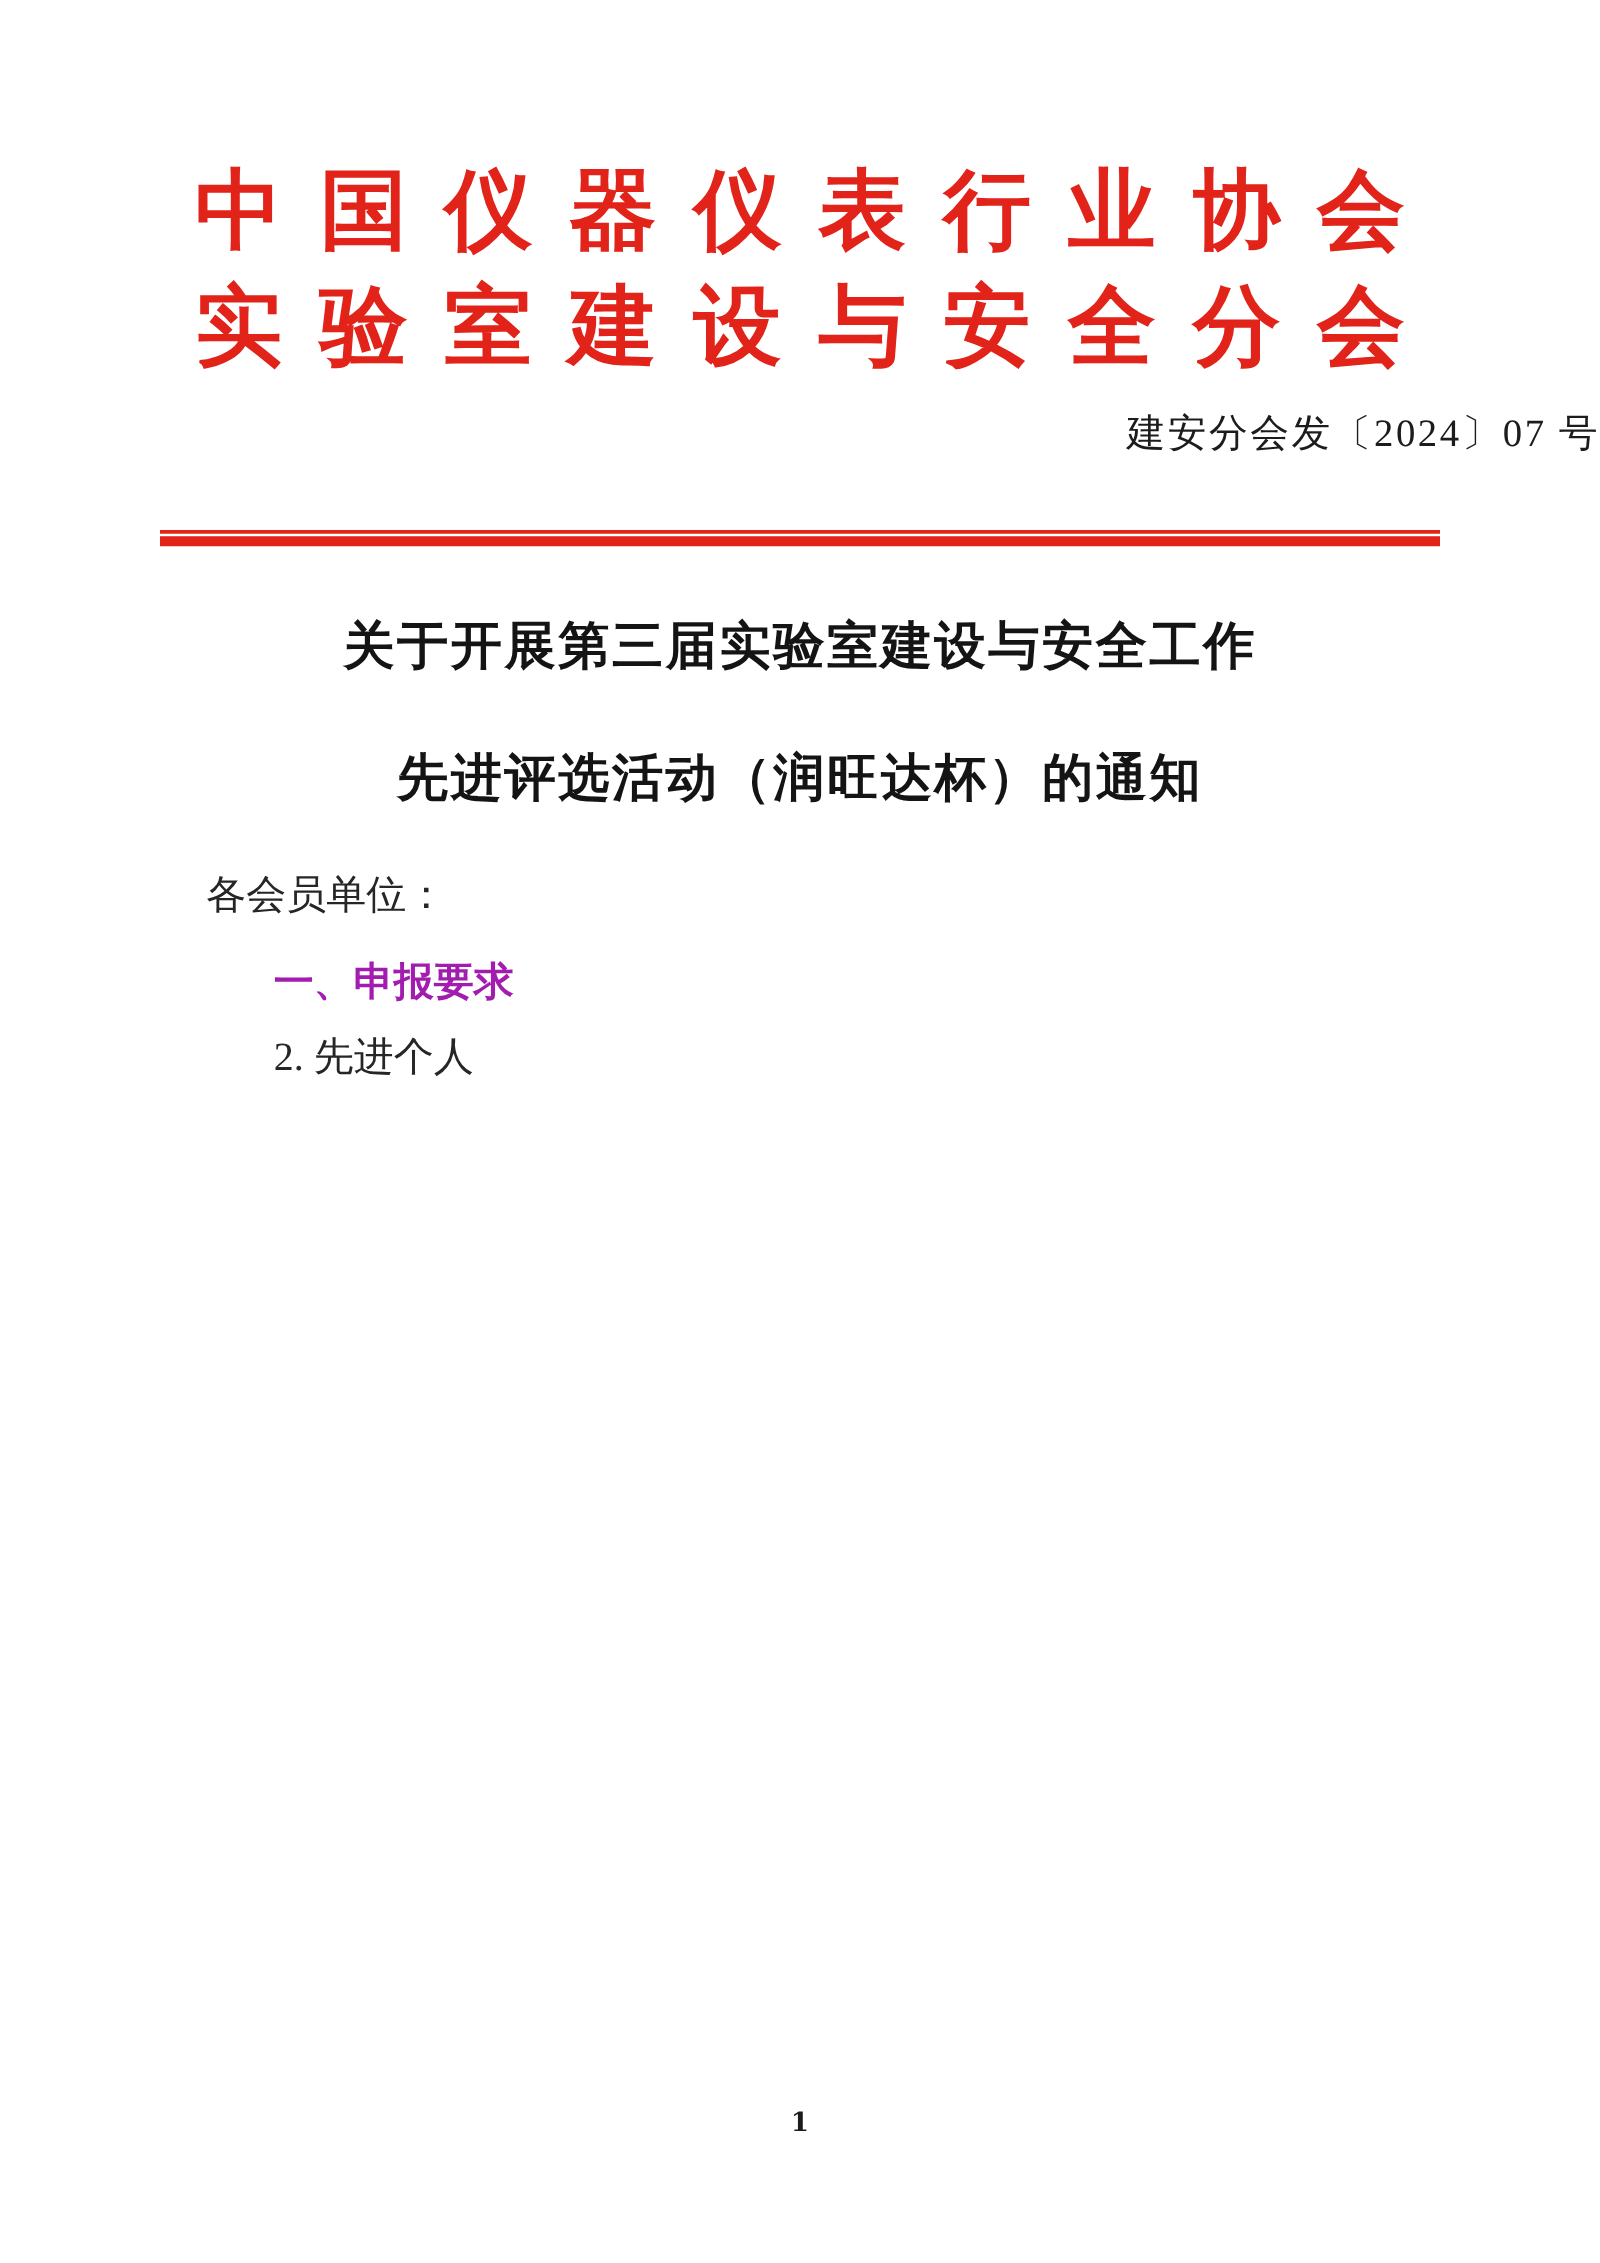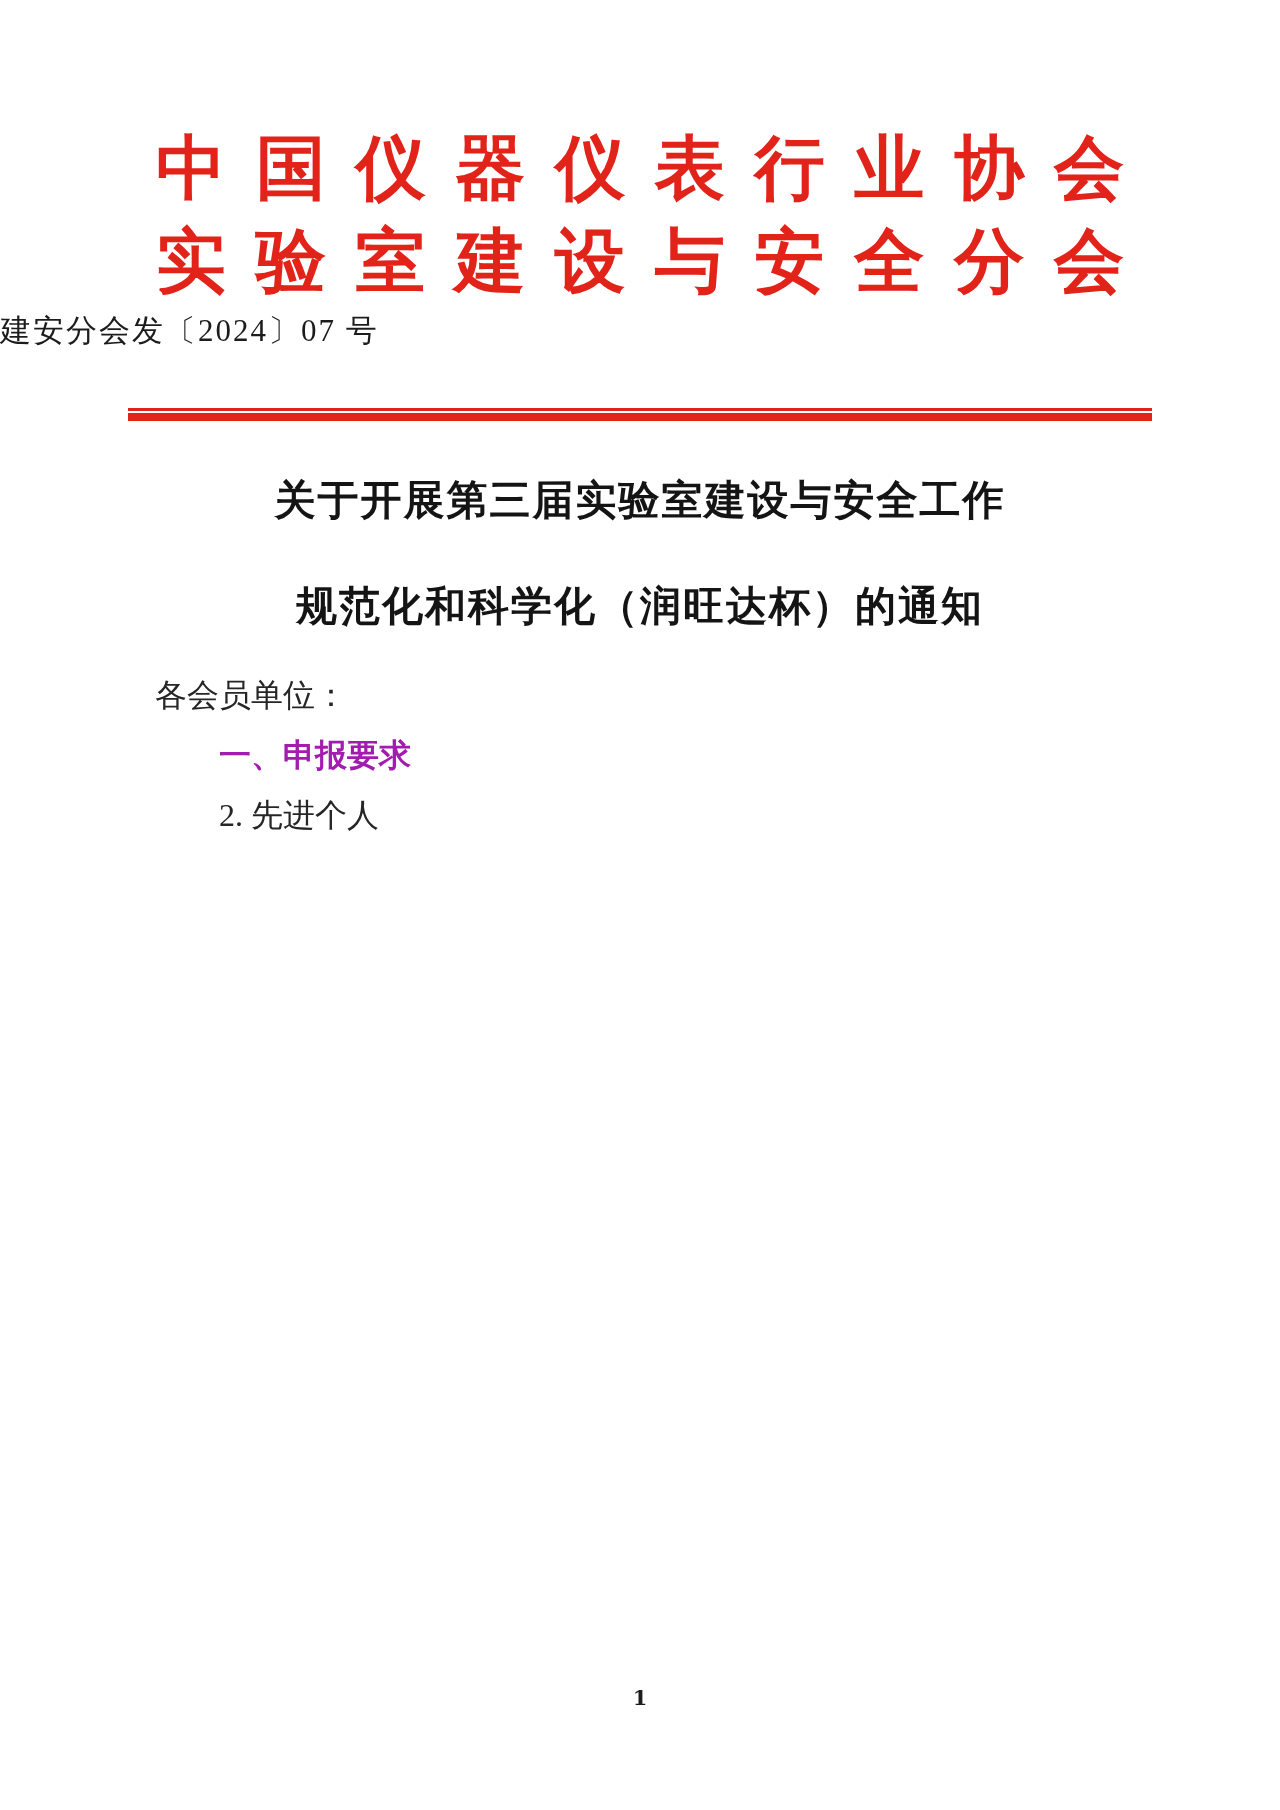--- a/index.html
+++ b/index.html
@@ -29,22 +29,22 @@
     display:flex;
     justify-content:space-between;
     color:var(--red);
     font-family:"Liberation Sans", sans-serif;
     font-weight:700;
     font-size:70px;
     line-height:93px;
     white-space:nowrap;
   }
   .doc-number{
-    margin-top:2px;
-    text-align:left;
+    margin-top:18px;
+    text-align:right;
     font-size:31px;
     line-height:42px;
     color:var(--ink);
     letter-spacing:2px;
   }
   .red-rule{
     width:1024px;
     margin:56px auto 0;
     border-top:3px solid var(--red);
   }
@@ -67,21 +67,21 @@
   .title-line{display:block;font-family:Liberation Serif, serif;}
   
   .body-text{
     width:970px;
     margin:6px auto 0;
     font-size:32px;
     line-height:60px;
     text-align:justify;
     color:var(--body-ink);
   }
-  .salutation{margin:0;text-indent:0;}
+  .salutation{margin:10px;text-indent:0;}
   .para{margin:0;text-indent:2em;}
   .para.heading{
     font-weight:700;
     font-family:"Liberation Sans", sans-serif;
     color:#a21caf;
   }
   
   .footer{
     position:absolute;
     left:0;right:0;
@@ -127,21 +127,21 @@
       </div>
     <div class="doc-number">建安分会发〔2024〕07 号</div>
     <div class="red-rule">
       <div class="bar"></div>
     </div>
   </header>
 
   <main>
     <h1 class="title">
       <span class="title-line">关于开展第三届实验室建设与安全工作</span>
-      <span class="title-line">规范化和科学化（润旺达杯）的通知</span>
+      <span class="title-line">先进评选活动（润旺达杯）的通知</span>
     </h1>
 
     <div class="body-text">
       <p class="salutation">各会员单位：</p>
       <div id="paragraphs">
           <p class="para heading">一、申报要求</p>
           <p class="para ">2. 先进个人</p>
         </div>
     </div>
   </main>

